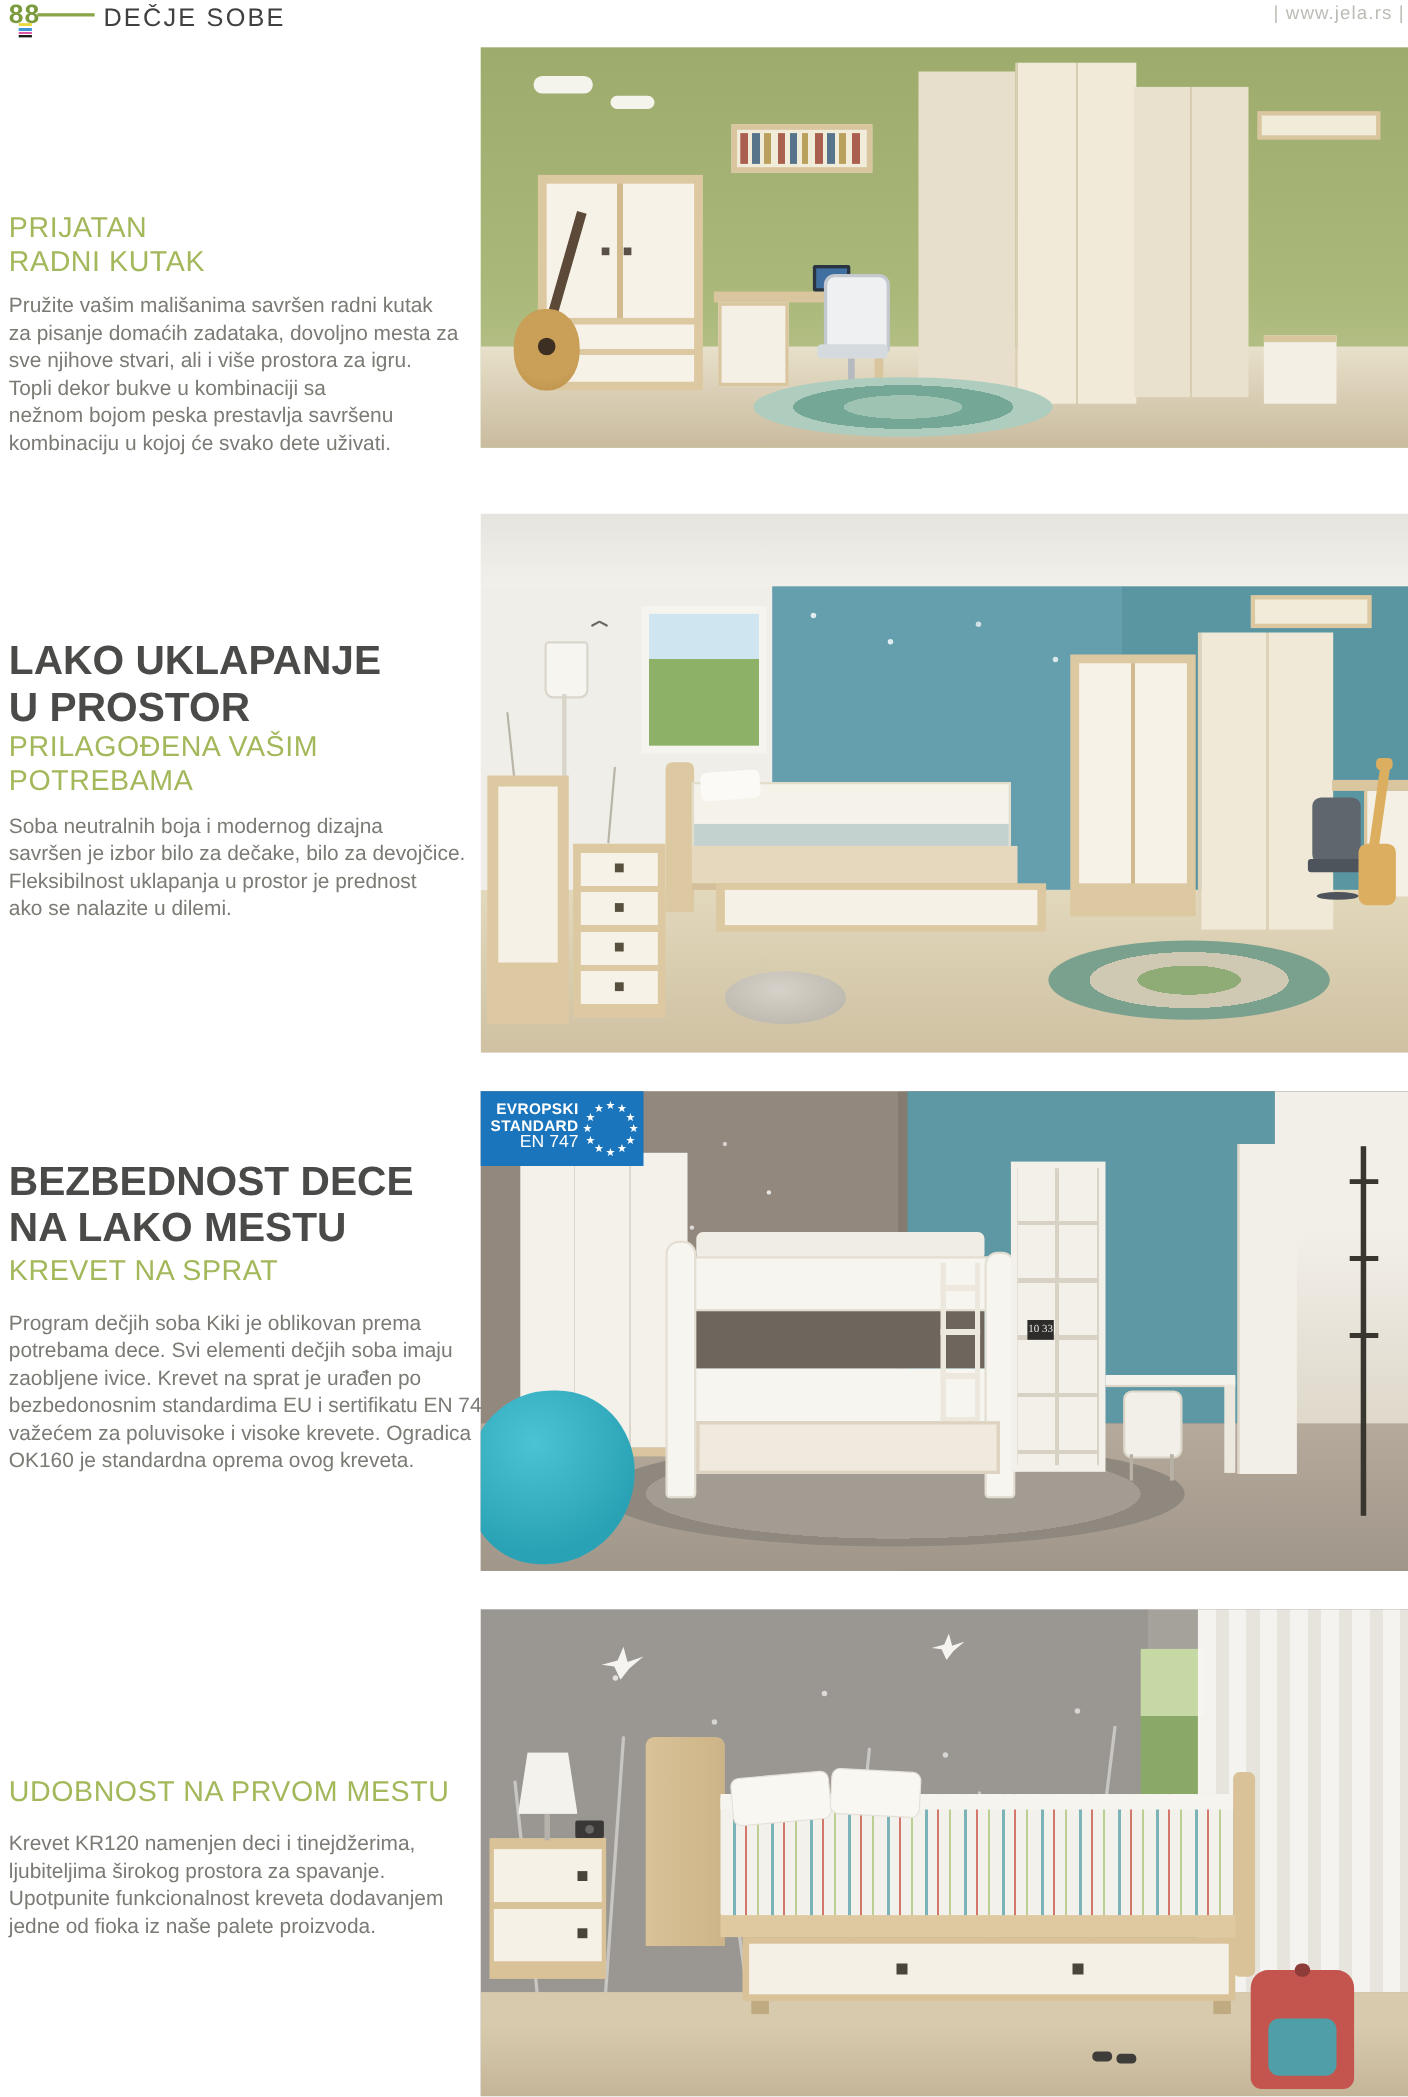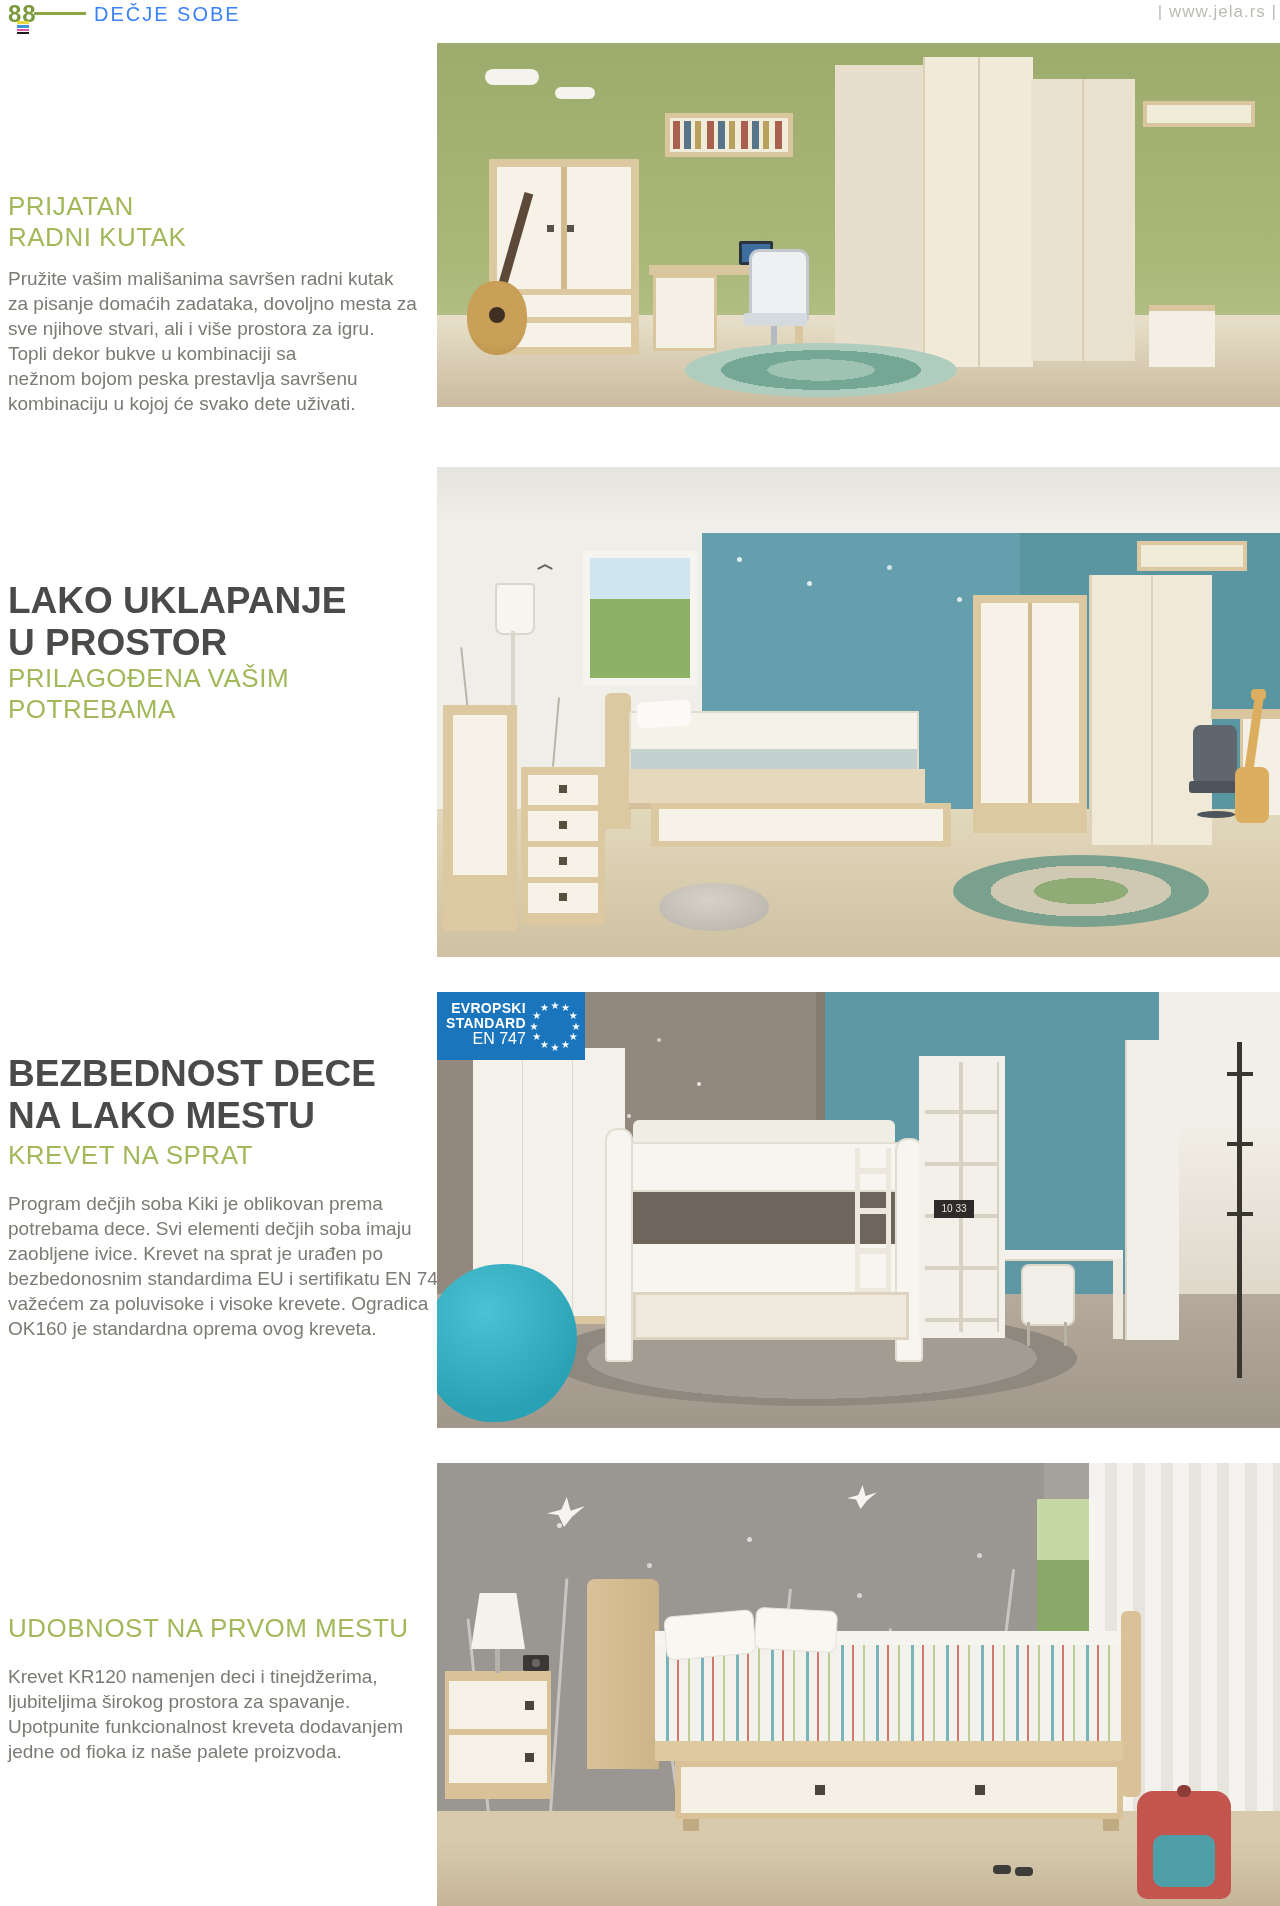--- a/index.html
+++ b/index.html
@@ -2,21 +2,21 @@
 <html><head>
 <meta charset="utf-8">
 <style>
   html,body{margin:0;padding:0;background:#ffffff;}
   .page{position:relative;width:1280px;height:1906px;background:#fff;overflow:hidden;
         font-family:"Liberation Sans",sans-serif;}
 
   
   .page-num{position:absolute;left:8px;top:0;font-size:24px;font-weight:bold;color:#7a9a3c;letter-spacing:1px;}
   .header-line{position:absolute;left:34px;top:12px;width:52px;height:3px;background:#8aa54a;}
-  .category{position:absolute;left:94px;top:3px;font-size:20px;color:#3b82f6;letter-spacing:2px;}
+  .category{position:absolute;left:94px;top:3px;font-size:23px;color:#404040;letter-spacing:2px;}
   .website{position:absolute;right:3px;top:2px;font-size:17px;color:#bdbbb5;letter-spacing:1px;}
   .reg-mark{position:absolute;left:17px;top:21px;width:12px;height:13px;
     background:linear-gradient(180deg,#e9d83f 0 3px,#fff 3px 4px,#3e97d4 4px 7px,#fff 7px 8px,#d957a5 8px 10px,#fff 10px 11px,#1d1d1b 11px 13px);}
 
   
   .h1{position:absolute;left:8px;width:430px;font-weight:bold;font-size:37px;line-height:42px;
       color:#4a4a48;white-space:pre-line;}
   .sub{position:absolute;left:8px;width:430px;font-size:26px;line-height:31px;color:#a3b85a;
       white-space:pre-line;letter-spacing:.5px;}
   .body-text{position:absolute;left:8px;width:452px;font-size:19px;line-height:25px;color:#7c7a74;
@@ -119,21 +119,21 @@
   .p3-gap{left:196px;top:196px;width:262px;height:56px;background:#6e665c;}
   .p3-end-l{left:168px;top:136px;width:24px;height:230px;background:#f7f5f0;border:2px solid #e3ded2;border-radius:12px 12px 4px 4px;}
   .p3-end-r{left:458px;top:146px;width:24px;height:220px;background:#f7f5f0;border:2px solid #e3ded2;border-radius:12px 12px 4px 4px;}
   .p3-bottom-rail{left:178px;top:252px;width:306px;height:48px;background:#f7f5f0;border-radius:6px;}
   .p3-ladder{left:418px;top:156px;width:36px;height:190px;background:linear-gradient(90deg,#ece8dd 0 5px,transparent 5px 31px,#ece8dd 31px);}
   .p3-rungs{left:0;top:20px;width:36px;height:150px;background:repeating-linear-gradient(180deg,#ece8dd 0 6px,transparent 6px 40px);}
   .p3-underdrawer{left:196px;top:300px;width:270px;height:42px;background:#efeadd;border:3px solid #ddd3c0;}
   .p3-beanbag{left:-12px;top:272px;width:152px;height:158px;background:radial-gradient(circle at 40% 30%,#4cc3d4,#2aa2b5 70%);border-radius:52% 48% 55% 45%;}
   .p3-bookcase{left:482px;top:64px;width:86px;height:282px;background:#f3f0ea;}
   .p3-grid{inset:6px;background:repeating-linear-gradient(180deg,transparent 0 48px,#d8d2c5 48px 52px),repeating-linear-gradient(90deg,transparent 0 34px,#d8d2c5 34px 38px);}
-  .p3-clock{left:497px;top:208px;width:40px;height:18px;background:#2e2c2a;color:#e8e6e2;font-size:10px;line-height:18px;text-align:center;font-family:Liberation Sans, sans-serif;}
+  .p3-clock{left:497px;top:208px;width:24px;height:18px;background:#2e2c2a;color:#e8e6e2;font-size:10px;line-height:18px;text-align:center;font-family:Liberation Serif, serif;}
   .p3-desk-top{left:568px;top:258px;width:118px;height:9px;background:#f5f2ec;box-shadow:0 2px 0 #ddd6c8;}
   .p3-desk-side{left:676px;top:267px;width:10px;height:80px;background:#ece8de;}
   .p3-chair-back{left:584px;top:272px;width:50px;height:58px;background:#f2efe9;border:2px solid #dcd6c9;border-radius:8px;}
   .p3-chair-legs{left:590px;top:330px;width:40px;height:24px;background:linear-gradient(90deg,#b7b1a6 0 3px,transparent 3px 37px,#b7b1a6 37px);}
   .p3-column{left:688px;top:48px;width:52px;height:300px;background:#f2efe8;border-left:2px solid #ddd6c8;}
   .p3-lamp{left:800px;top:50px;width:5px;height:336px;background:#38362f;}
   .p3-lamp-bars{left:-10px;top:30px;width:26px;height:200px;background:repeating-linear-gradient(180deg,#38362f 0 4px,transparent 4px 70px);}
 
   
   .eu-badge{position:absolute;left:437px;top:992px;width:148px;height:68px;background:#1a75bc;z-index:5;text-align:right;}
@@ -194,20 +194,24 @@
 za pisanje domaćih zadataka, dovoljno mesta za
 sve njihove stvari, ali i više prostora za igru.
 Topli dekor bukve u kombinaciji sa
 nežnom bojom peska prestavlja savršenu
 kombinaciju u kojoj će svako dete uživati.</div>
 
   <div class="h1 s2h">LAKO UKLAPANJE
 U PROSTOR</div>
   <div class="sub s2s">PRILAGOĐENA VAŠIM
 POTREBAMA</div>
+  <div class="body-text s2b">Soba neutralnih boja i modernog dizajna
+savršen je izbor bilo za dečake, bilo za devojčice.
+Fleksibilnost uklapanja u prostor je prednost
+ako se nalazite u dilemi.</div>
 
   <div class="h1 s3h">BEZBEDNOST DECE
 NA LAKO MESTU</div>
   <div class="sub s3s">KREVET NA SPRAT</div>
   <div class="body-text s3b">Program dečjih soba Kiki je oblikovan prema
 potrebama dece. Svi elementi dečjih soba imaju
 zaobljene ivice. Krevet na sprat je urađen po
 bezbedonosnim standardima EU i sertifikatu EN 747,
 važećem za poluvisoke i visoke krevete. Ogradica
 OK160 je standardna oprema ovog kreveta.</div>

